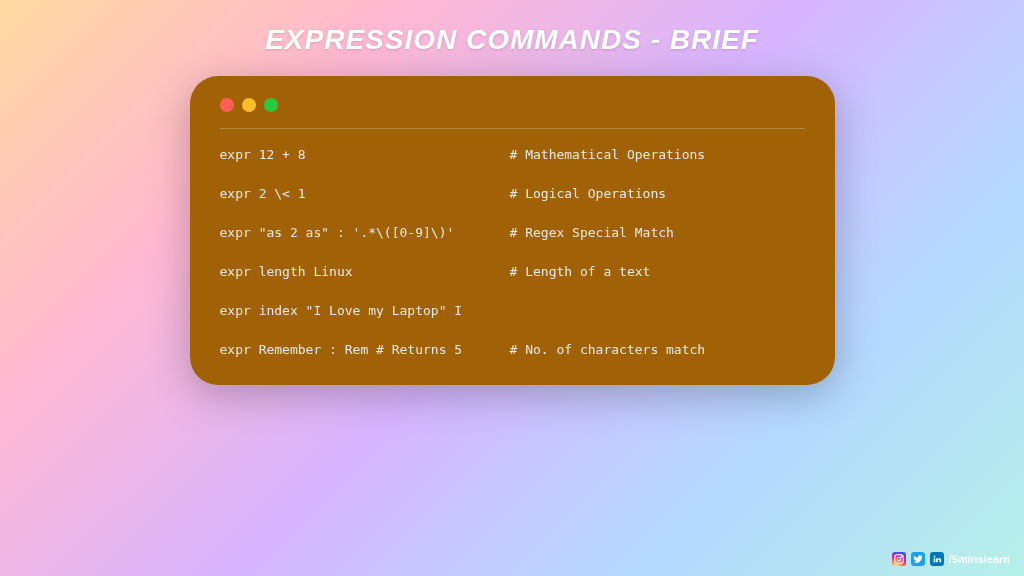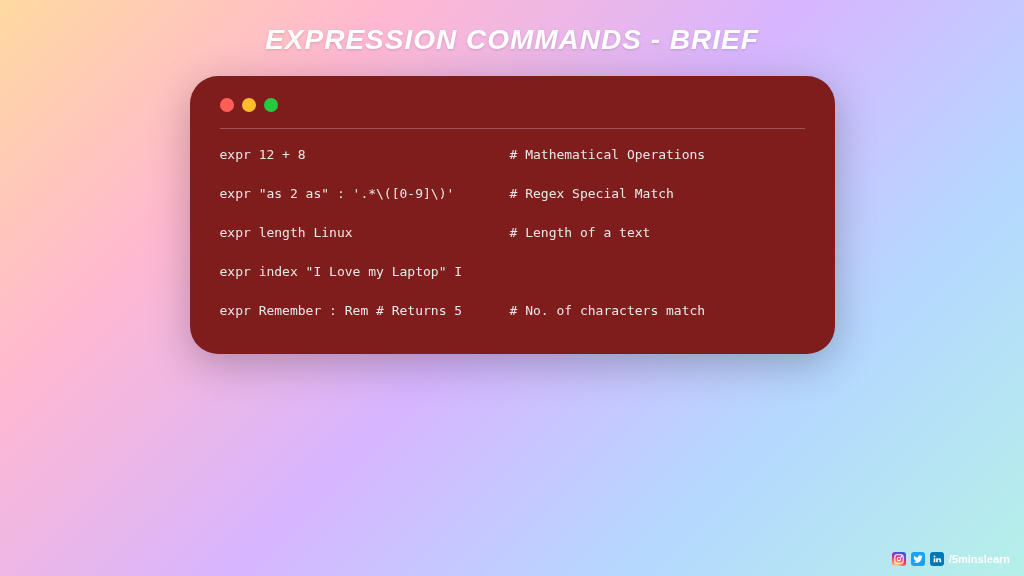--- a/index.html
+++ b/index.html
@@ -31,23 +31,23 @@
       font-size: 28px;
       font-weight: 900;
       letter-spacing: 1px;
       font-style: italic;
       text-shadow: 0 1px 3px rgba(0,0,0,0.15);
       margin-bottom: 20px;
     }
     
     .terminal {
       width: 645px;
-      background: #7f1d1d;
+      background: #a16207;
       border-radius: 28px;
-      padding: 22px 30px 36px 30px;
+      padding: 22px 30px 28px 30px;
       box-shadow: 0 10px 40px rgba(0,0,0,0.25);
     }
     
     .dots {
       display: flex;
       gap: 8px;
       margin-bottom: 16px;
     }
     
     .dot {
@@ -133,20 +133,24 @@
     <div class="dot dot-yellow"></div>
     <div class="dot dot-green"></div>
   </div>
   <hr class="divider">
   <div class="code-lines">
     <div class="line">
       <span class="command">expr 12 + 8</span>
       <span class="comment"># Mathematical Operations</span>
     </div>
     <div class="line">
+      <span class="command">expr 2 \&lt; 1</span>
+      <span class="comment"># Logical Operations</span>
+    </div>
+    <div class="line">
       <span class="command">expr "as 2 as" : '.*\([0-9]\)'</span>
       <span class="comment"># Regex Special Match</span>
     </div>
     <div class="line">
       <span class="command">expr length Linux</span>
       <span class="comment"># Length of a text</span>
     </div>
     <div class="line">
       <span class="command">expr index "I Love my Laptop" I</span>
     </div>

